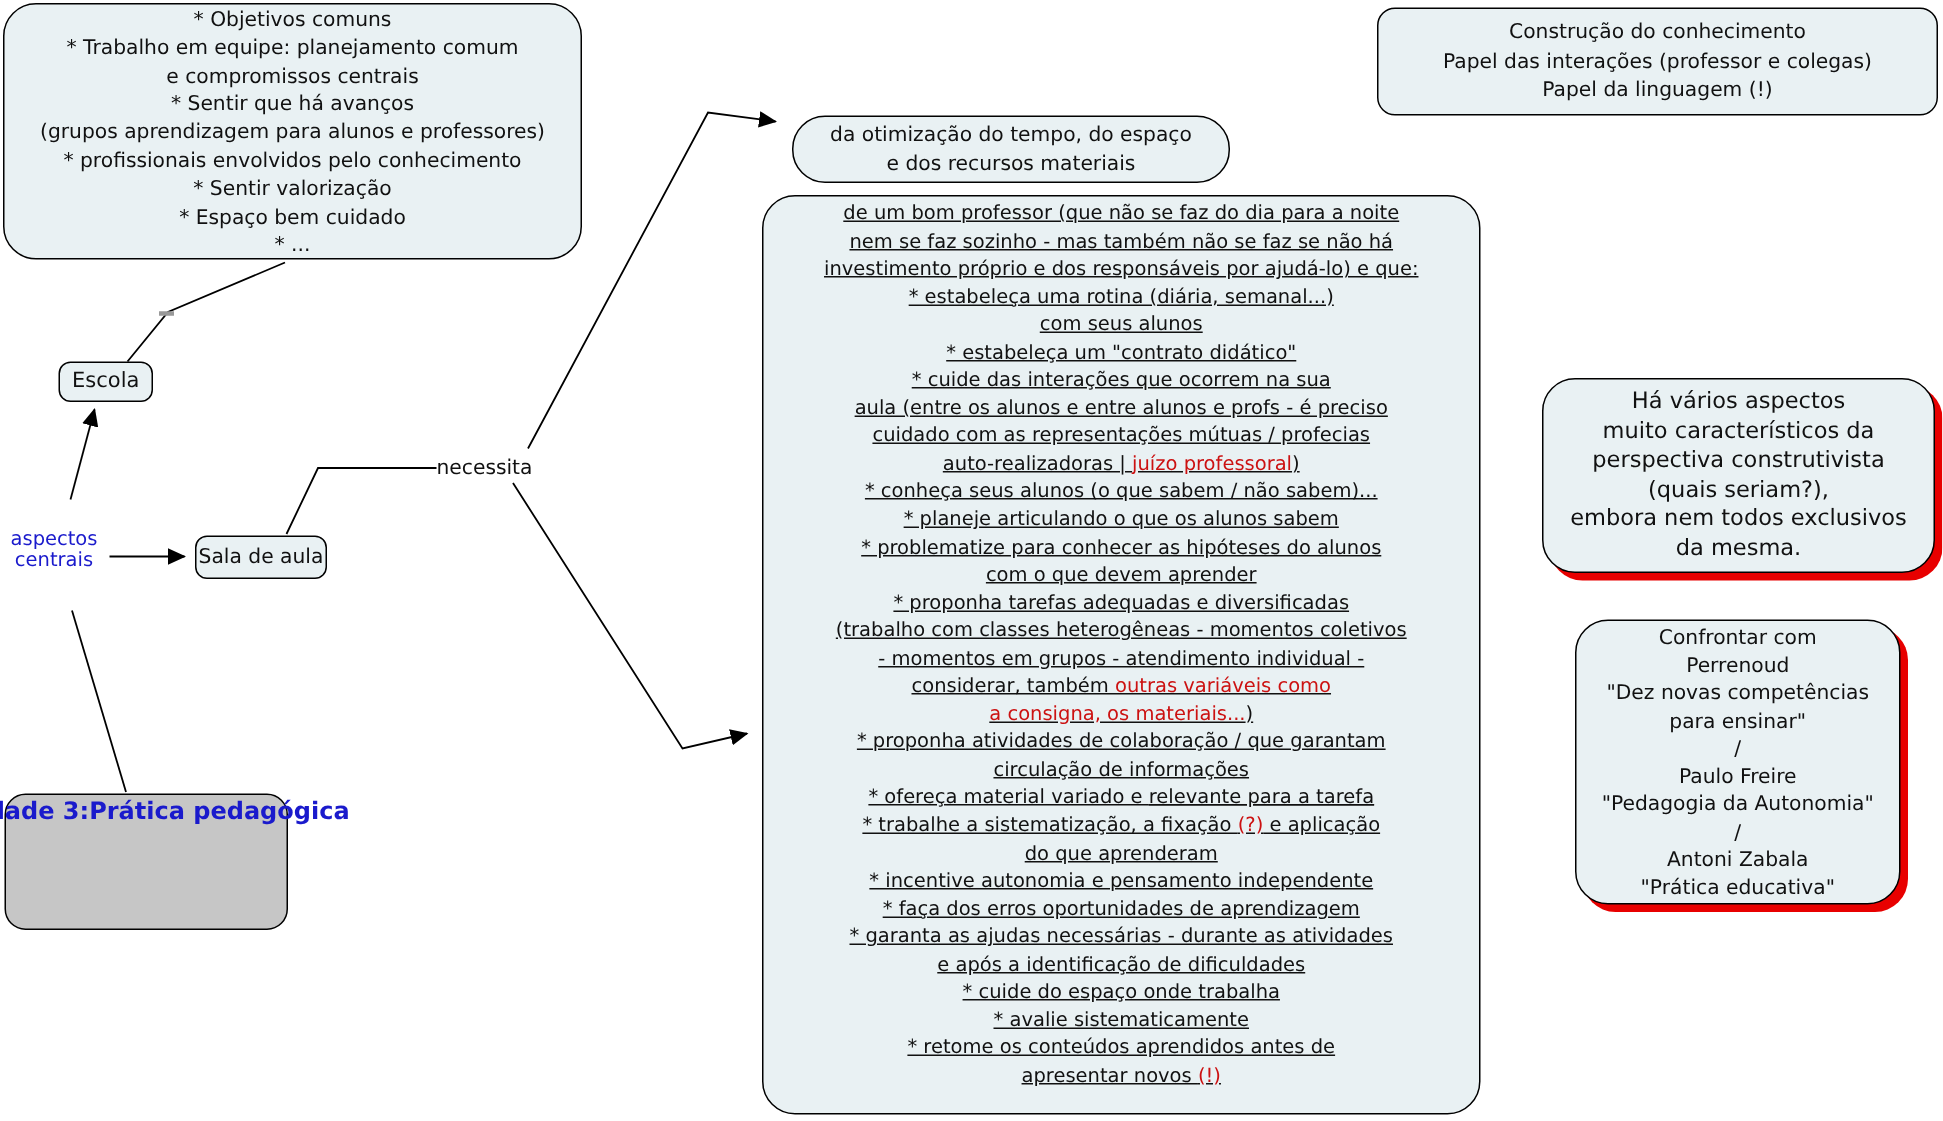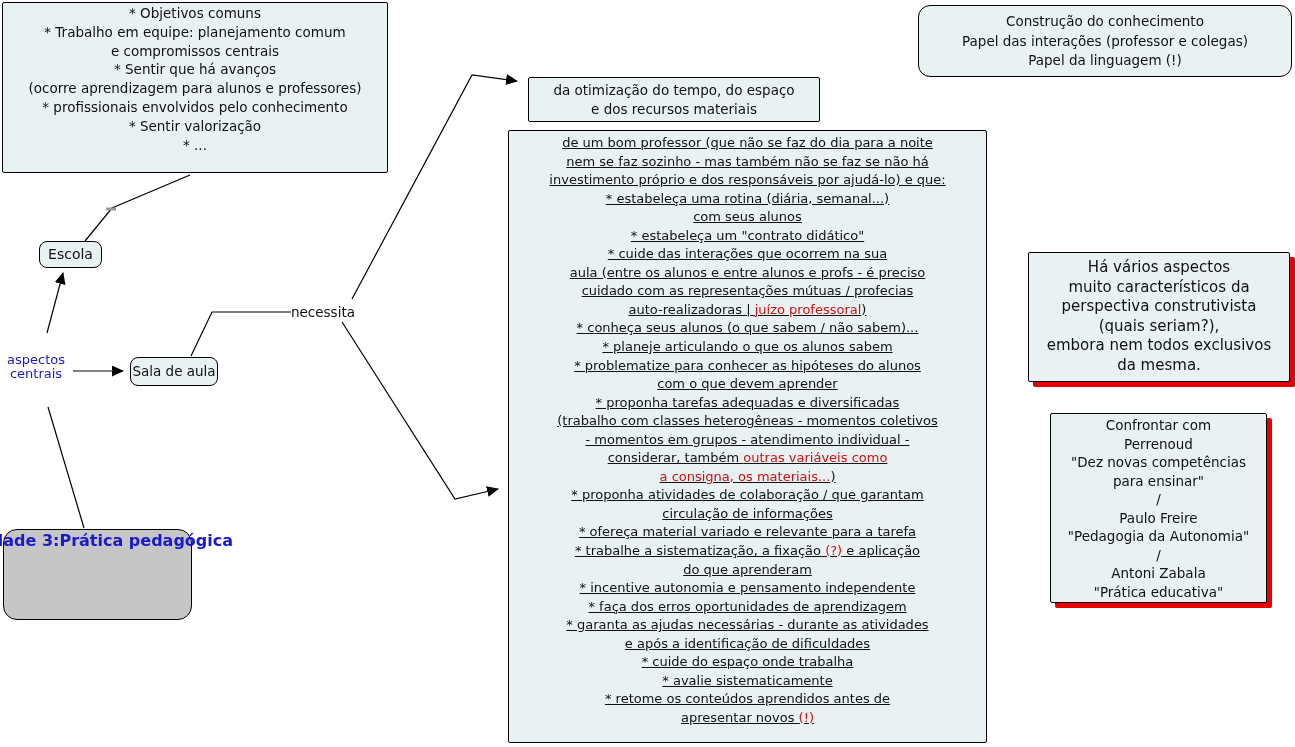--- a/index.html
+++ b/index.html
@@ -9,21 +9,21 @@
     background:var(--canvas-bg,#ffffff);
     font-family:"DejaVu Sans","Liberation Sans",sans-serif;
     color:var(--text,#111111);
     overflow:hidden;
   }
   #wires{position:absolute;left:0;top:0;width:1295px;height:747px;}
   .node{
     position:absolute;
     background:var(--node-fill,#e9f1f3);
     border:1px solid var(--node-border,#000000);
-    border-radius:2px;
+    border-radius:22px;
     text-align:center;
     box-sizing:border-box;
   }
   .node .ln{white-space:nowrap;}
   .redshadow{
     border-width:1.5px;
     box-shadow:5px 5px 0 var(--red-shadow,#e80000);
   }
   .s-red{color:var(--red-text,#cc1111);}
   .s-under{text-decoration:underline;}
@@ -71,23 +71,24 @@
     <polyline points="191,356 212,312 291,312" fill="none" stroke="#000" stroke-width="1.2"></polyline>
     <polyline points="352,299 472,75 517,81" fill="none" stroke="#000" stroke-width="1.2" marker-end="url(#arrow)"></polyline>
     <polyline points="342,322 455,499 498,489" fill="none" stroke="#000" stroke-width="1.2" marker-end="url(#arrow)"></polyline>
   </svg>
 
   <div class="node" id="n-escola-aspectos">
       <div class="ln">* Objetivos comuns</div>
       <div class="ln">* Trabalho em equipe: planejamento comum</div>
       <div class="ln">e compromissos centrais</div>
       <div class="ln">* Sentir que há avanços</div>
-      <div class="ln">(ocorre aprendizagem para alunos e professores)</div>
+      <div class="ln">(grupos aprendizagem para alunos e professores)</div>
       <div class="ln">* profissionais envolvidos pelo conhecimento</div>
       <div class="ln">* Sentir valorização</div>
+      <div class="ln">* Espaço bem cuidado</div>
       <div class="ln">* ...</div>
     </div>
 
   <div class="node" id="n-construcao">
       <div class="ln">Construção do conhecimento</div>
       <div class="ln">Papel das interações (professor e colegas)</div>
       <div class="ln">Papel da linguagem (!)</div>
     </div>
 
   <div class="node" id="n-otimizacao">

